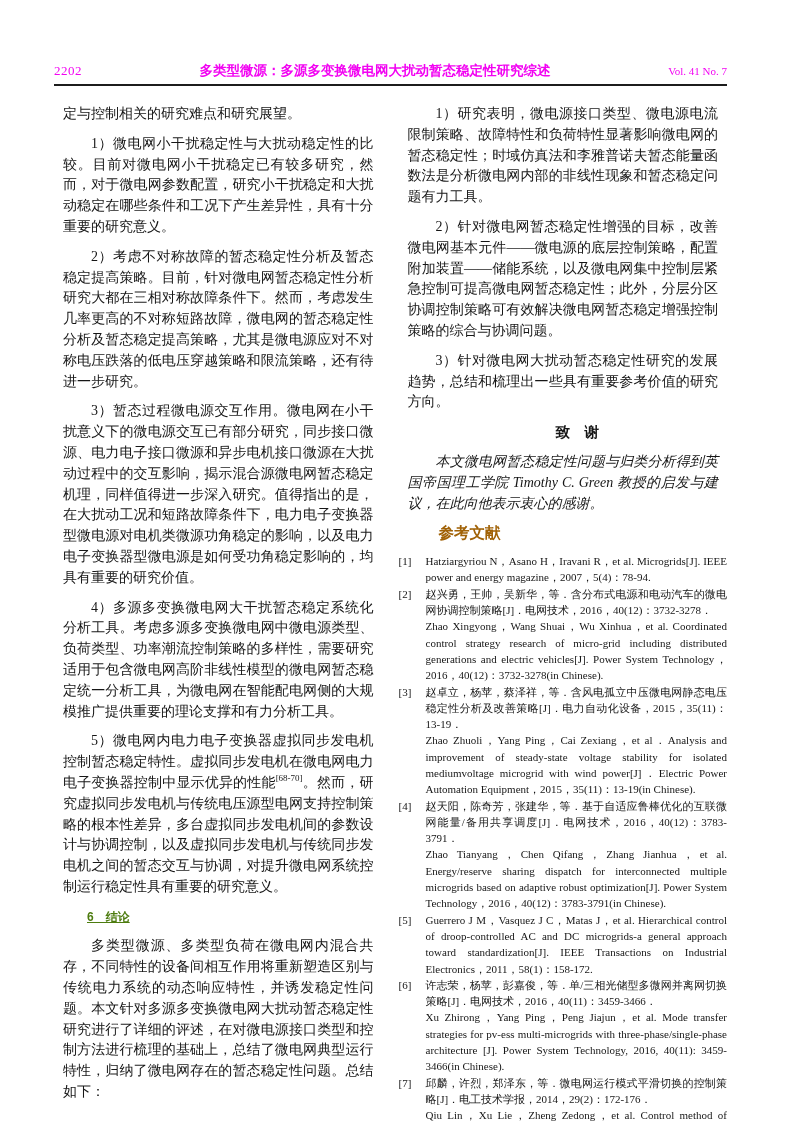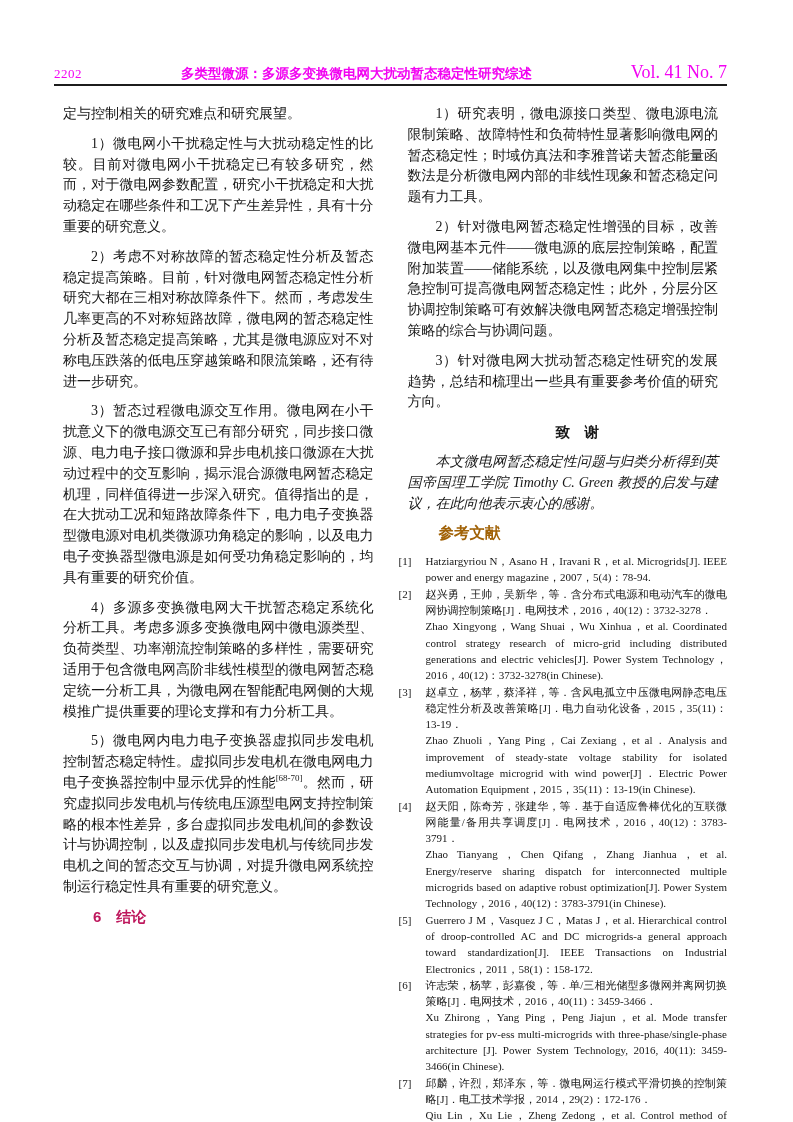--- a/index.html
+++ b/index.html
@@ -10,33 +10,33 @@
     font-family:"Liberation Serif","DejaVu Serif",serif;
     color:#161616;
   }
   
   .hdr {
     display:flex; justify-content:space-between; align-items:baseline;
     color:#f203f2; height:18px;
   }
   .hdr .pgnum { font-size:13px; letter-spacing:.5px; }
   .hdr .rtitle { font-size:13.5px; font-weight:bold; }
-  .hdr .vol { font-size:18px; }
+  .hdr .vol { font-size:11px; }
   .hdr-rule { height:2px; background:#1c1c1c; margin-top:4px; }
   
   .cols { display:flex; gap:16px; margin-top:9px; }
   .col { width:329.5px; font-size:14px; line-height:20.8px; text-align:justify; }
   p.body { margin:9px; text-indent:2em; }
   p.body.no-indent { text-indent:0; }
   .supref { font-size:9px; vertical-align:super; line-height:0; }
   
   .sec-heading {
-    color:#be185d; font-weight:bold; font-size:15px;
+    color:#4d7c0f; font-weight:bold; font-size:12px;
     font-family:"Liberation Sans","DejaVu Sans",sans-serif;
-    margin:13px 0 9px 0; text-indent:0; text-align:left;
+    margin:13px 0 9px 0; text-indent:0; text-align:left;text-decoration:underline;
   }
   .ack-heading {
     text-align:center; font-weight:bold; font-size:14.5px;
     margin:7px 0 2px 0; text-indent:0;
   }
   .ack-body { font-style:italic; }
   
   .refs-heading {
     color:#a16207; font-weight:bold; font-size:15.5px;
     font-family:"Liberation Sans","DejaVu Sans",sans-serif;
@@ -62,20 +62,21 @@
   <div class="cols">
 
     <div class="col">
       <p class="body no-indent">定与控制相关的研究难点和研究展望。</p>
       <p class="body">1）微电网小干扰稳定性与大扰动稳定性的比较。目前对微电网小干扰稳定已有较多研究，然而，对于微电网参数配置，研究小干扰稳定和大扰动稳定在哪些条件和工况下产生差异性，具有十分重要的研究意义。</p>
       <p class="body">2）考虑不对称故障的暂态稳定性分析及暂态稳定提高策略。目前，针对微电网暂态稳定性分析研究大都在三相对称故障条件下。然而，考虑发生几率更高的不对称短路故障，微电网的暂态稳定性分析及暂态稳定提高策略，尤其是微电源应对不对称电压跌落的低电压穿越策略和限流策略，还有待进一步研究。</p>
       <p class="body">3）暂态过程微电源交互作用。微电网在小干扰意义下的微电源交互已有部分研究，同步接口微源、电力电子接口微源和异步电机接口微源在大扰动过程中的交互影响，揭示混合源微电网暂态稳定机理，同样值得进一步深入研究。值得指出的是，在大扰动工况和短路故障条件下，电力电子变换器型微电源对电机类微源功角稳定的影响，以及电力电子变换器型微电源是如何受功角稳定影响的，均具有重要的研究价值。</p>
       <p class="body">4）多源多变换微电网大干扰暂态稳定系统化分析工具。考虑多源多变换微电网中微电源类型、负荷类型、功率潮流控制策略的多样性，需要研究适用于包含微电网高阶非线性模型的微电网暂态稳定统一分析工具，为微电网在智能配电网侧的大规模推广提供重要的理论支撑和有力分析工具。</p>
       <p class="body"><span>5）微电网内电力电子变换器虚拟同步发电机控制暂态稳定特性。虚拟同步发电机在微电网电力电子变换器控制中显示优异的性能</span><span class="supref">[68-70]</span><span>。然而，研究虚拟同步发电机与传统电压源型电网支持控制策略的根本性差异，多台虚拟同步发电机间的参数设计与协调控制，以及虚拟同步发电机与传统同步发电机之间的暂态交互与协调，对提升微电网系统控制运行稳定性具有重要的研究意义。</span></p>
       <p class="body sec-heading">6　结论</p>
+      <p class="body">多类型微源、多类型负荷在微电网内混合共存，不同特性的设备间相互作用将重新塑造区别与传统电力系统的动态响应特性，并诱发稳定性问题。本文针对多源多变换微电网大扰动暂态稳定性研究进行了详细的评述，在对微电源接口类型和控制方法进行梳理的基础上，总结了微电网典型运行特性，归纳了微电网存在的暂态稳定性问题。总结如下：</p>
     </div>
 
     <div class="col">
       <p class="body">1）研究表明，微电源接口类型、微电源电流限制策略、故障特性和负荷特性显著影响微电网的暂态稳定性；时域仿真法和李雅普诺夫暂态能量函数法是分析微电网内部的非线性现象和暂态稳定问题有力工具。</p>
       <p class="body">2）针对微电网暂态稳定性增强的目标，改善微电网基本元件——微电源的底层控制策略，配置附加装置——储能系统，以及微电网集中控制层紧急控制可提高微电网暂态稳定性；此外，分层分区协调控制策略可有效解决微电网暂态稳定增强控制策略的综合与协调问题。</p>
       <p class="body">3）针对微电网大扰动暂态稳定性研究的发展趋势，总结和梳理出一些具有重要参考价值的研究方向。</p>
 
       <p class="body ack-heading">致　谢</p>
       <p class="body ack-body">本文微电网暂态稳定性问题与归类分析得到英国帝国理工学院 Timothy C. Green 教授的启发与建议，在此向他表示衷心的感谢。</p>
 

